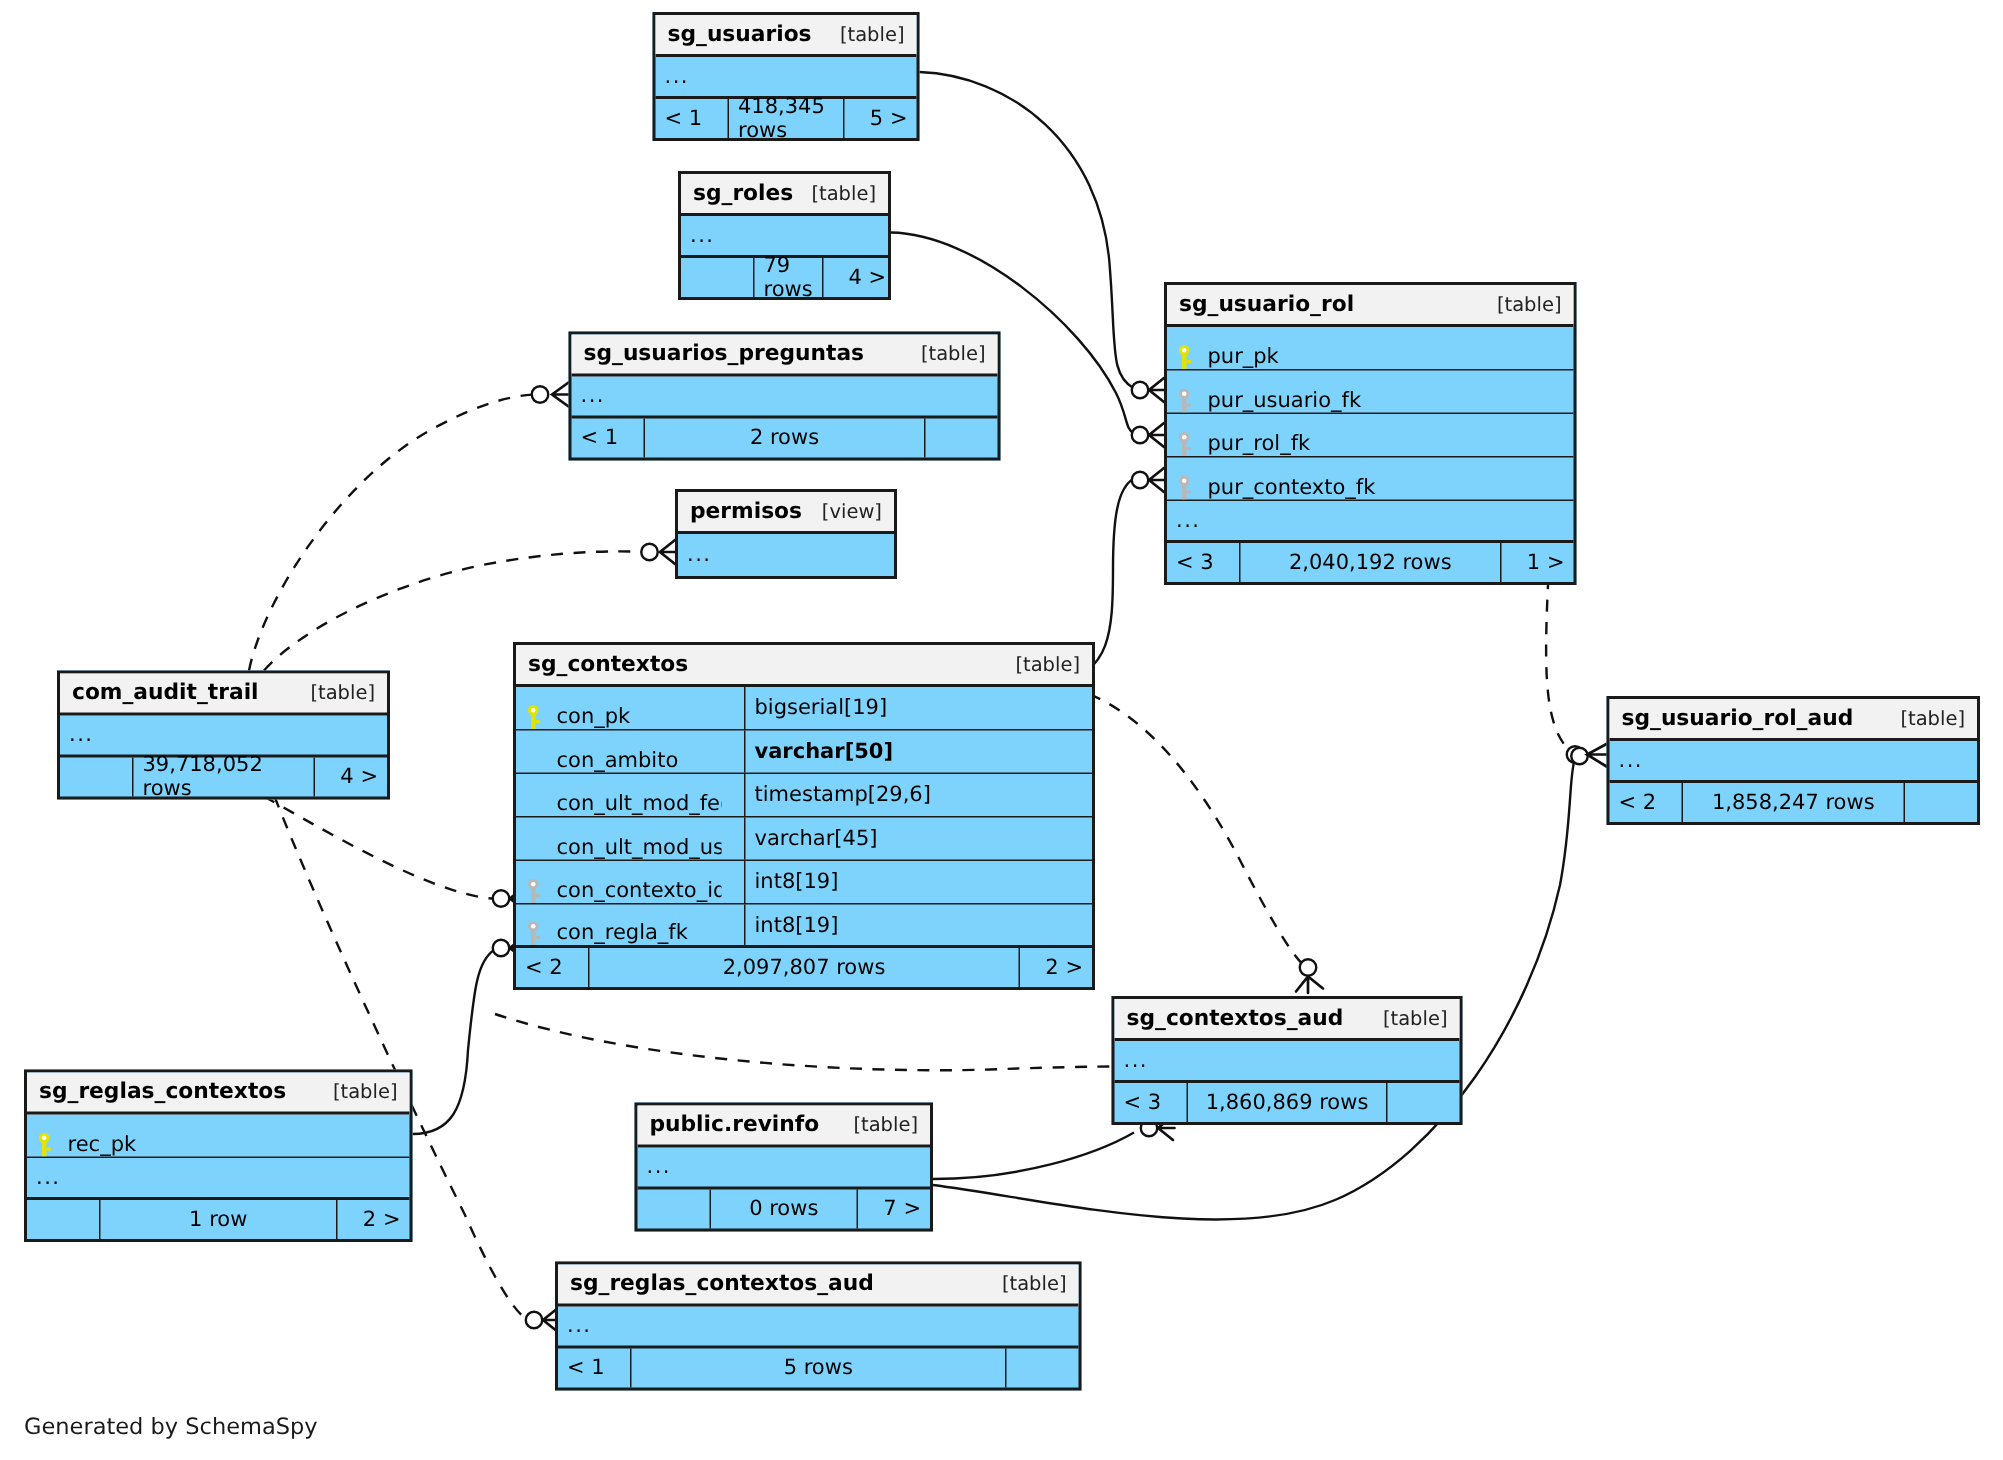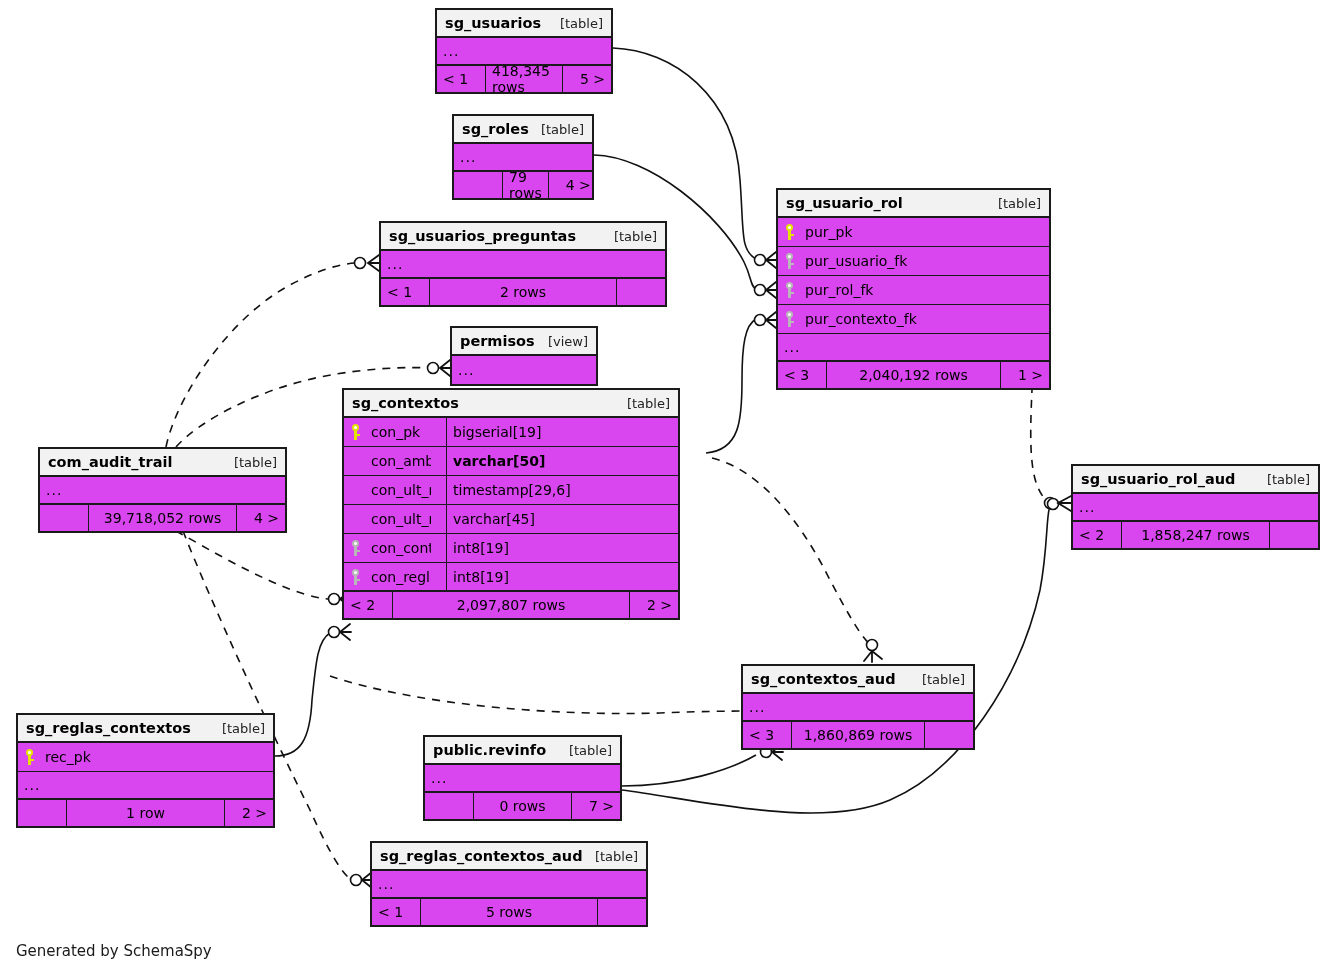--- a/index.html
+++ b/index.html
@@ -1,27 +1,27 @@
 <!DOCTYPE html>
 <html><head>
 <meta charset="utf-8">
 <style>
   html,body{margin:0;padding:0;background:#ffffff;}
   body{width:1335px;height:973px;position:relative;overflow:hidden;
        font-family:"DejaVu Sans","Liberation Sans",sans-serif;}
   #canvas{position:absolute;left:0;top:0;width:1335px;height:973px;}
   svg.edges{position:absolute;left:0;top:0;width:1335px;height:973px;pointer-events:none;}
 
-  .tbl{position:absolute;background:#d946ef;border:2px solid #1a1a1a;box-sizing:border-box;}
+  .tbl{position:absolute;background:#7dd3fc;border:2px solid #1a1a1a;box-sizing:border-box;}
   .tbl .hdr{background:#f2f2f2;border-bottom:2px solid #1a1a1a;box-sizing:border-box;
             display:flex;align-items:center;justify-content:space-between;
             padding:0 8px;height:28px;white-space:nowrap;}
   .tbl .hdr .nm{font-weight:bold;font-size:14.5px;color:#000;}
   .tbl .hdr .ty{font-size:13px;color:#222;padding-left:10px;}
-  .row{display:flex;align-items:center;height:29px;border-bottom:1px solid #1a1a1a;
+  .row{display:flex;align-items:flex-end;height:29px;border-bottom:1px solid #1a1a1a;
        box-sizing:border-box;font-size:14px;color:#000;}
   .row:last-child{border-bottom:none;}
   .row .cname{flex:1;display:flex;align-items:center;padding-left:6px;white-space:nowrap;overflow:hidden;}
   .row .ctype{border-left:1px solid #1a1a1a;padding-left:6px;box-sizing:border-box;
               white-space:nowrap;display:flex;align-items:center;height:100%;margin-left:15px;}
   .ell{height:28px;display:flex;align-items:center;padding-left:6px;font-size:14px;
        border-bottom:2px solid #1a1a1a;box-sizing:border-box;color:#000;letter-spacing:1px;}
   .ell.nobot{border-bottom:none;}
   .foot{display:flex;height:26px;font-size:14px;color:#000;box-sizing:border-box;}
   .foot .c{display:flex;align-items:center;height:100%;box-sizing:border-box;padding:0 6px;}
@@ -204,21 +204,21 @@
             <span>pur_contexto_fk</span>
           </div>
         </div>
         <div class="ell">...</div>
         <div class="foot">
           <div class="c l" style="min-width: 48px;">&lt; 3</div>
           <div class="c m">2,040,192 rows</div>
           <div class="c r" style="min-width: 48px;">1 &gt;</div>
         </div>
       </div>
-      <div class="tbl" style="left: 342px; top: 388px; width: 338px;">
+      <div class="tbl" style="left: 342px; top: 428px; width: 388px;">
         <div class="hdr">
           <span class="nm">sg_contextos</span>
           <span class="ty">[table]</span>
         </div>
         <div class="row">
           <div class="cname">
             <span class="key pk">
               <span class="head">
                 <i></i>
               </span>
@@ -287,21 +287,21 @@
           <span class="nm">sg_usuario_rol_aud</span>
           <span class="ty">[table]</span>
         </div>
         <div class="ell">...</div>
         <div class="foot">
           <div class="c l" style="min-width: 48px;">&lt; 2</div>
           <div class="c m">1,858,247 rows</div>
           <div class="c r" style="min-width: 48px;"></div>
         </div>
       </div>
-      <div class="tbl" style="left: 38px; top: 447px; width: 249px;">
+      <div class="tbl" style="left: 38px; top: 447px; width: 222px;">
         <div class="hdr">
           <span class="nm">com_audit_trail</span>
           <span class="ty">[table]</span>
         </div>
         <div class="ell">...</div>
         <div class="foot">
           <div class="c l" style="min-width: 48px;"></div>
           <div class="c m">39,718,052 rows</div>
           <div class="c r" style="min-width: 48px;">4 &gt;</div>
         </div>
@@ -347,21 +347,21 @@
           <span class="nm">public.revinfo</span>
           <span class="ty">[table]</span>
         </div>
         <div class="ell">...</div>
         <div class="foot">
           <div class="c l" style="min-width: 48px;"></div>
           <div class="c m">0 rows</div>
           <div class="c r" style="min-width: 48px;">7 &gt;</div>
         </div>
       </div>
-      <div class="tbl" style="left: 370px; top: 841px; width: 278px;">
+      <div class="tbl" style="left: 370px; top: 841px; width: 351px;">
         <div class="hdr">
           <span class="nm">sg_reglas_contextos_aud</span>
           <span class="ty">[table]</span>
         </div>
         <div class="ell">...</div>
         <div class="foot">
           <div class="c l" style="min-width: 48px;">&lt; 1</div>
           <div class="c m">5 rows</div>
           <div class="c r" style="min-width: 48px;"></div>
         </div>

